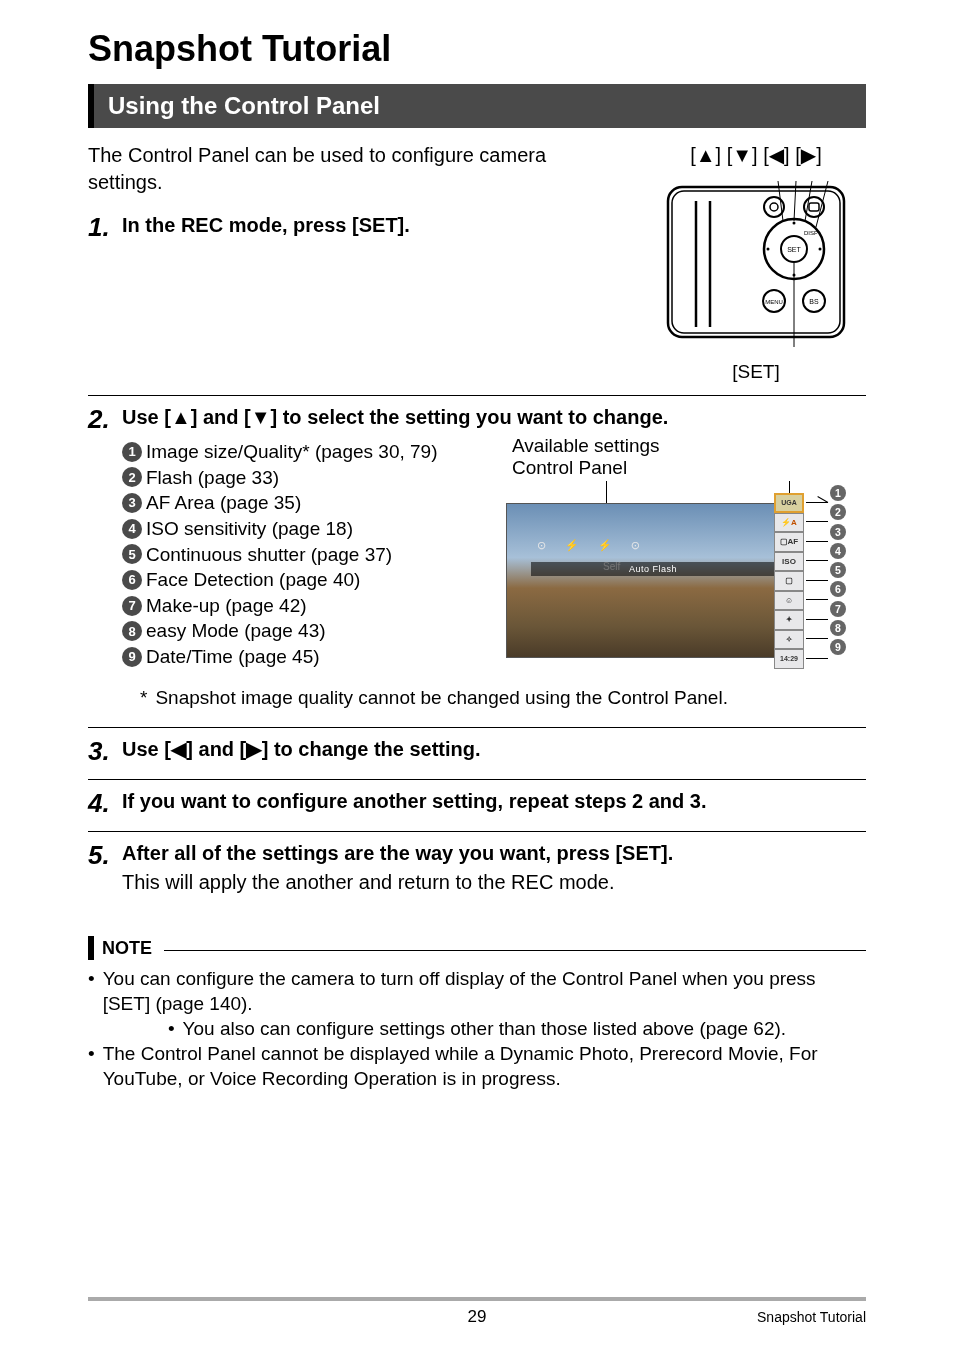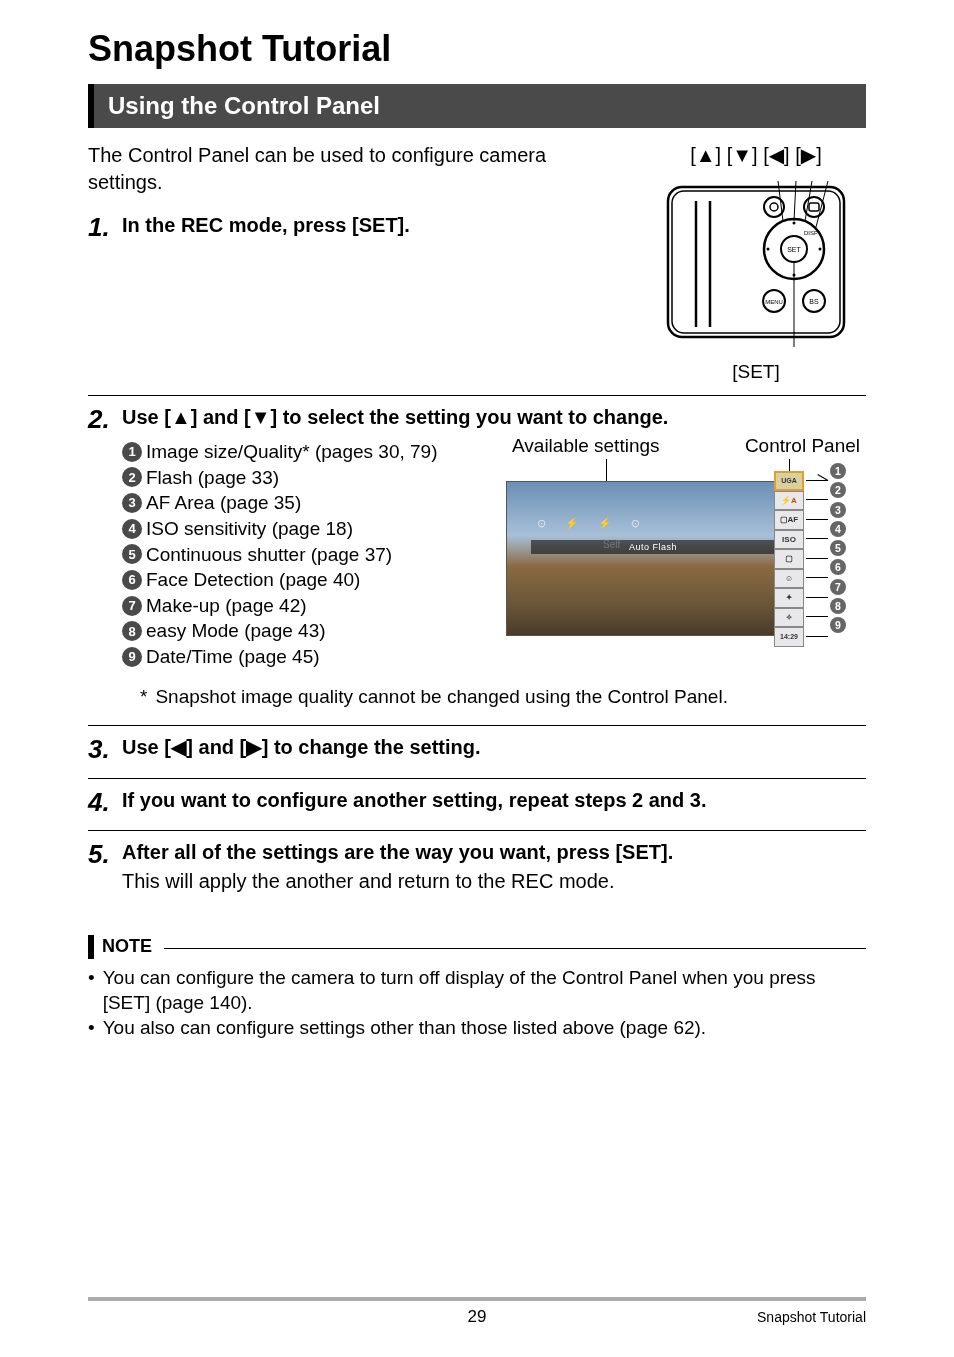--- a/index.html
+++ b/index.html
@@ -138,20 +138,21 @@
   }
   .note-list {
     list-style: none;
     padding-left: 0;
   }
   .note-list li {
     font-size: 19px;
     line-height: 1.32;
     display: flex;
     gap: 8px;
+    justify-content: center;
   }
   .note-list li::before {
     content: "•";
     flex-shrink: 0;
   }
   .footer-bar {
     position: absolute;
     bottom: 30px;
     left: 88px;
     right: 88px;
@@ -171,20 +172,21 @@
   .cp-wrap {
     position: relative;
     width: 360px;
     margin-left: auto;
   }
   .cp-labels {
     display: flex;
     justify-content: space-between;
     font-size: 19px;
     padding: 0 6px 2px 6px;
+    flex-direction: column;
   }
   .cp-body {
     position: relative;
     width: 340px;
     height: 190px;
   }
   .cp-screen {
     position: absolute;
     left: 0;
     top: 22px;
@@ -473,20 +475,23 @@
       <div class="note-label">NOTE</div>
       <div class="note-line"></div>
     </div>
     <ul class="note-list">
       <li>
           <span>You can configure the camera to turn off display of the Control Panel when you press [SET] (page 140).</span>
         </li>
       <li>
           <span>You also can configure settings other than those listed above (page 62).</span>
         </li>
+      <li>
+          <span>The Control Panel cannot be displayed while a Dynamic Photo, Prerecord Movie, For YouTube, or Voice Recording Operation is in progress.</span>
+        </li>
     </ul>
   </div>
 
   <div class="footer-bar">
     <span>29</span>
     <span class="footer-right">Snapshot Tutorial</span>
   </div>
 
 </div>
 

